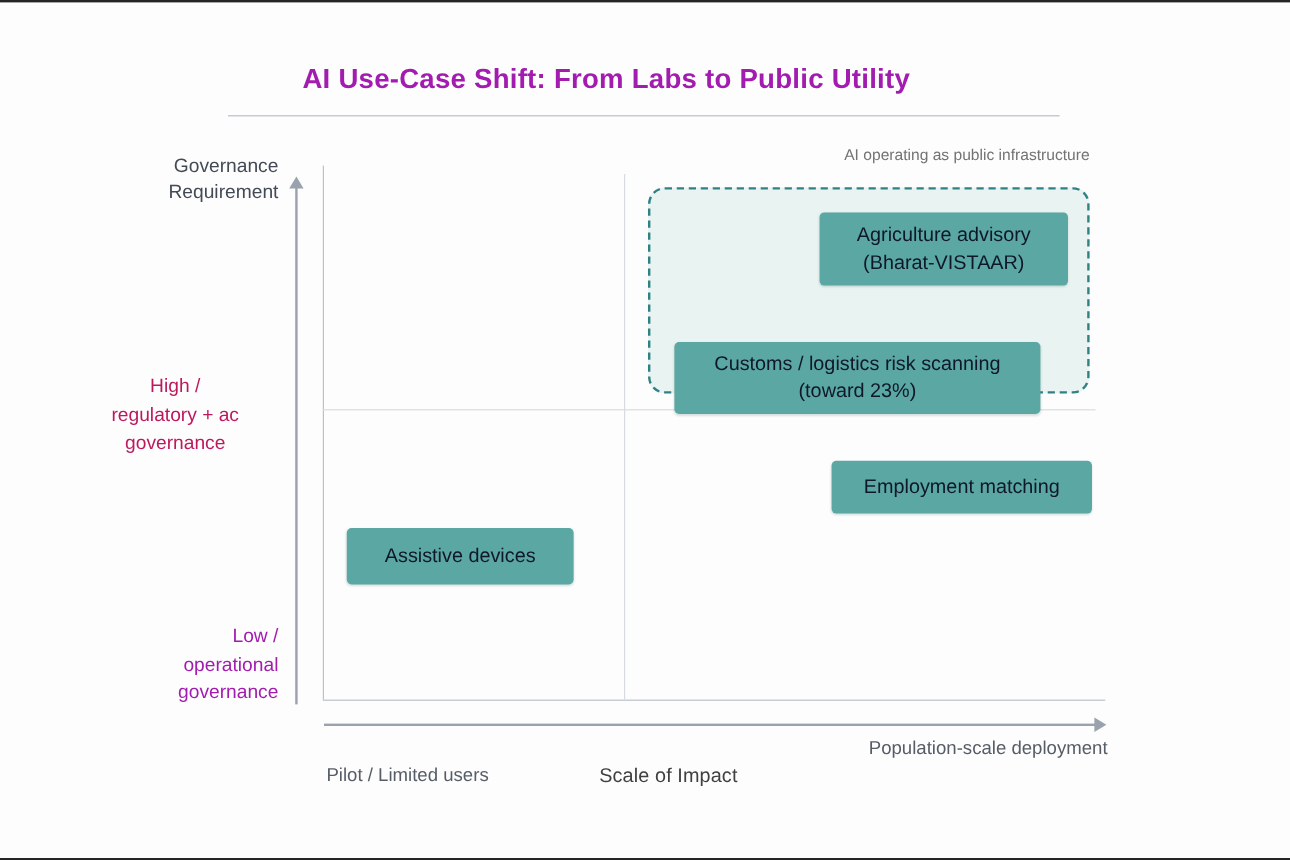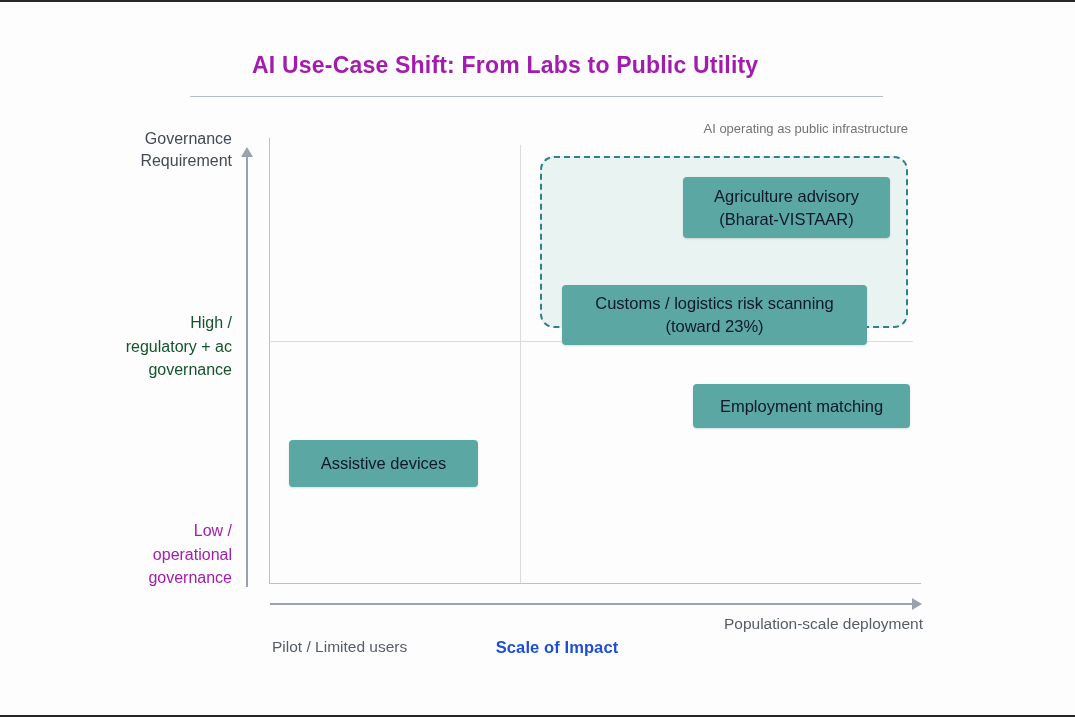--- a/index.html
+++ b/index.html
@@ -33,22 +33,22 @@
   .x-arrow-head{position:absolute;left:912px;top:598px;width:0;height:0;
     border-top:6px solid transparent;border-bottom:6px solid transparent;border-left:10px solid #9aa3ad;}
 
   
   .plot-left{position:absolute;left:269px;top:138px;width:1px;height:445px;background:#b9c1c9;}
   .plot-bottom{position:absolute;left:269px;top:583px;width:652px;height:1px;background:#b9c1c9;}
   .div-v{position:absolute;left:520px;top:145px;width:1px;height:438px;background:#d8dce1;}
   .div-h{position:absolute;left:269px;top:341px;width:644px;height:1px;background:#d8dce1;}
 
   .y-high{
-    position:absolute;left:60px;top:311px;width:172px;text-align:right;
-    font-size:16px;line-height:23.5px;color:#14532d;
+    position:absolute;left:60px;top:311px;width:172px;text-align:center;
+    font-size:16px;line-height:23.5px;color:#be185d;
   }
   .y-low{
     position:absolute;left:60px;top:519px;width:172px;text-align:right;
     font-size:16px;line-height:23.5px;color:#a21caf;
   }
   .y-high span,.y-low span{display:block;}
 
   .zone-note{
     position:absolute;left:608px;top:121px;width:300px;text-align:right;
     font-size:13px;color:#737373;
@@ -66,21 +66,21 @@
   }
   .chip span{display:block;white-space:nowrap;}
   .chip.agriculture{left:683px;top:177px;width:207px;height:61px;}
   .chip.customs{left:562px;top:253px;width:305px;height:60px;margin-top:32px;}
   .chip.employment{left:693px;top:384px;width:217px;height:44px;}
   .chip.assistive{left:289px;top:440px;width:189px;height:47px;}
 
   .x-left-label{position:absolute;left:272px;top:615px;font-size:15.5px;color:#565d66;white-space:nowrap;margin-top:23px;}
   .x-right-label{position:absolute;right:152px;top:615px;font-size:15.5px;color:#565d66;white-space:nowrap;}
   .x-title{position:absolute;left:457px;top:638px;width:200px;text-align:center;
-    font-size:16.5px;font-weight:700;letter-spacing:.1px;color:#1d4ed8;}
+    font-size:16.5px;font-weight:400;letter-spacing:.1px;color:#404040;}
 </style>
 </head>
 <body>
 
 <div class="stage">
   <div class="edge top"></div>
   <div class="edge bottom"></div>
 
   <div class="title">AI Use-Case Shift: From Labs to Public Utility</div>
   <div class="title-rule"></div>

